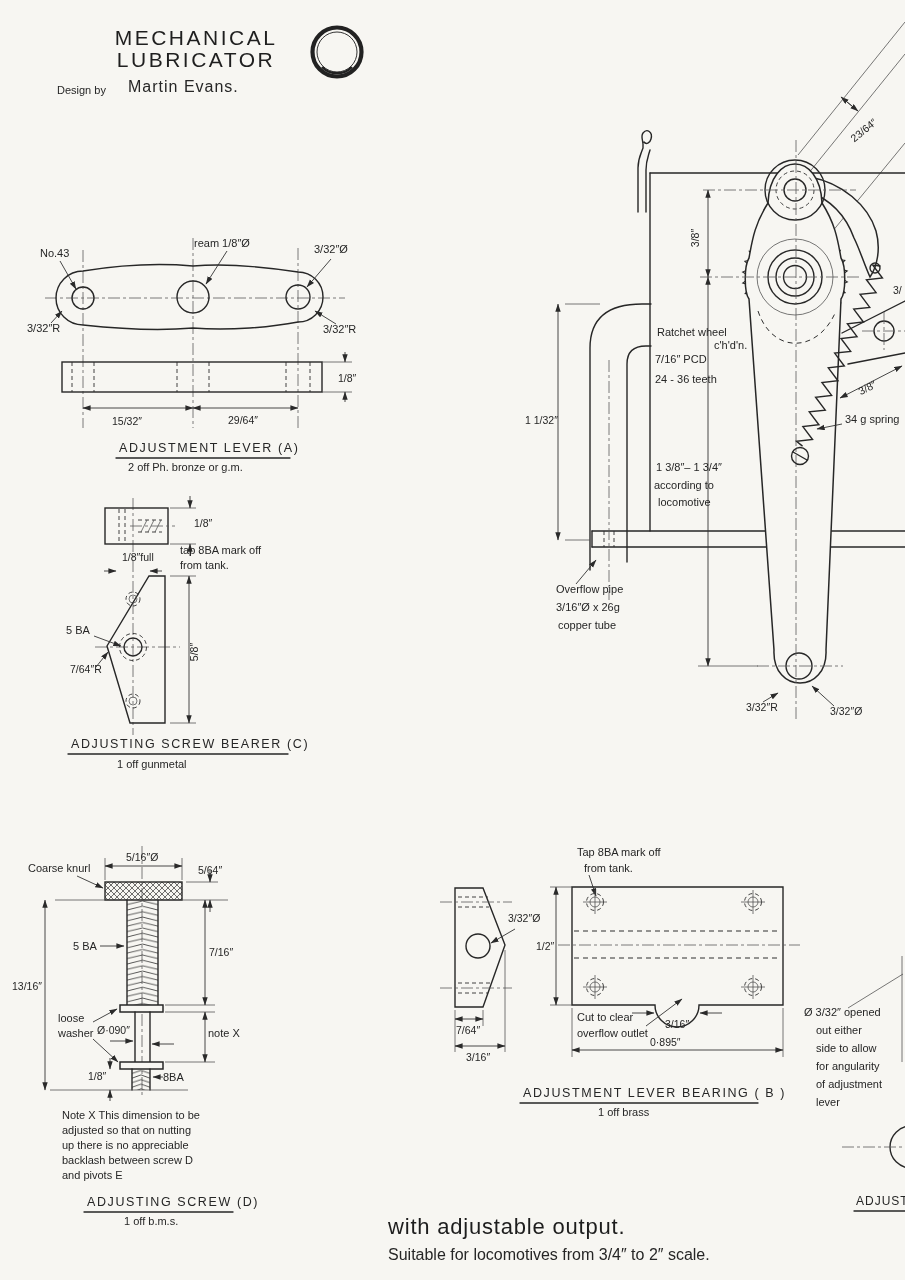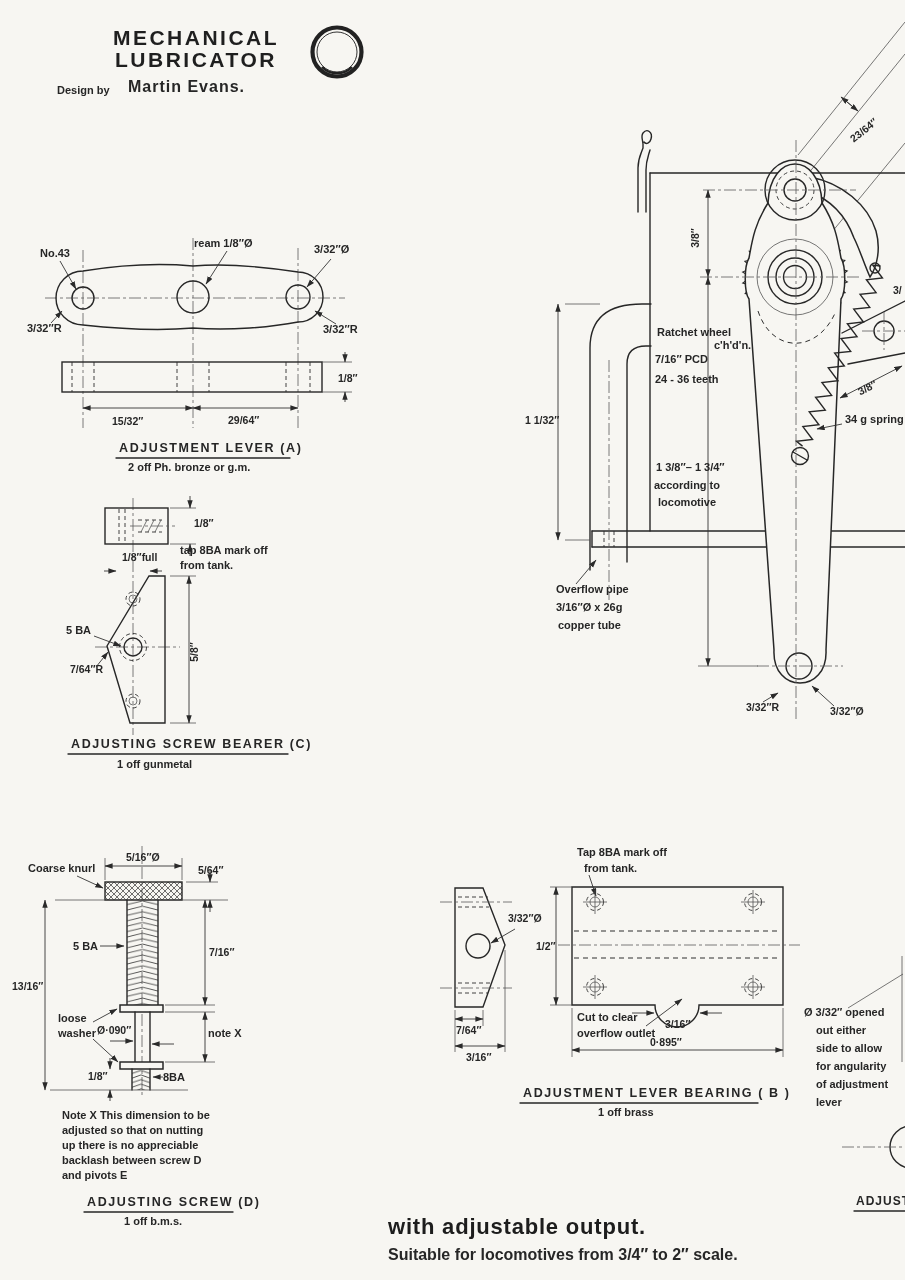--- a/index.html
+++ b/index.html
@@ -1,17 +1,17 @@
 <!DOCTYPE html>
 <html><head>
 <meta charset="utf-8">
 <style>
   html,body{margin:0;padding:0;background:#e8e6e0;}
   .sheet{position:relative;width:905px;height:1280px;background:#f7f6f2;overflow:hidden;
-         font-family:"Liberation Sans",sans-serif;font-weight:bold;}
+         font-family:"Liberation Sans",sans-serif;}
   svg{display:block}
   svg text{fill:#262626;font-family:"Liberation Sans",sans-serif;font-size:11px;}
   .t10{font-size:10.5px}
   .t12{font-size:12px}
   .ttl{font-size:12.5px;letter-spacing:1.6px}
   .hdr{font-size:21px;letter-spacing:2.5px;fill:#1f1f1f}
   .sig{font-size:16px;letter-spacing:1px}
   .big1{font-size:22px;letter-spacing:.8px;fill:#1d1d1d}
   .big2{font-size:16px}
   .ln{stroke:#272727;stroke-width:1.4;fill:none;stroke-linecap:round}

